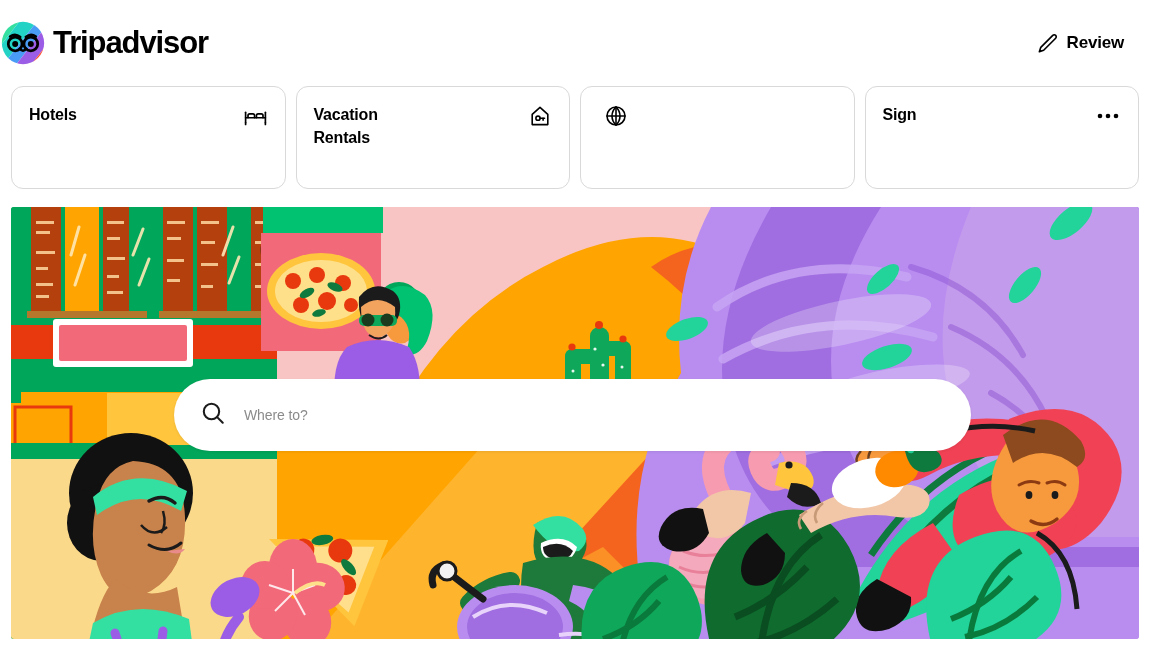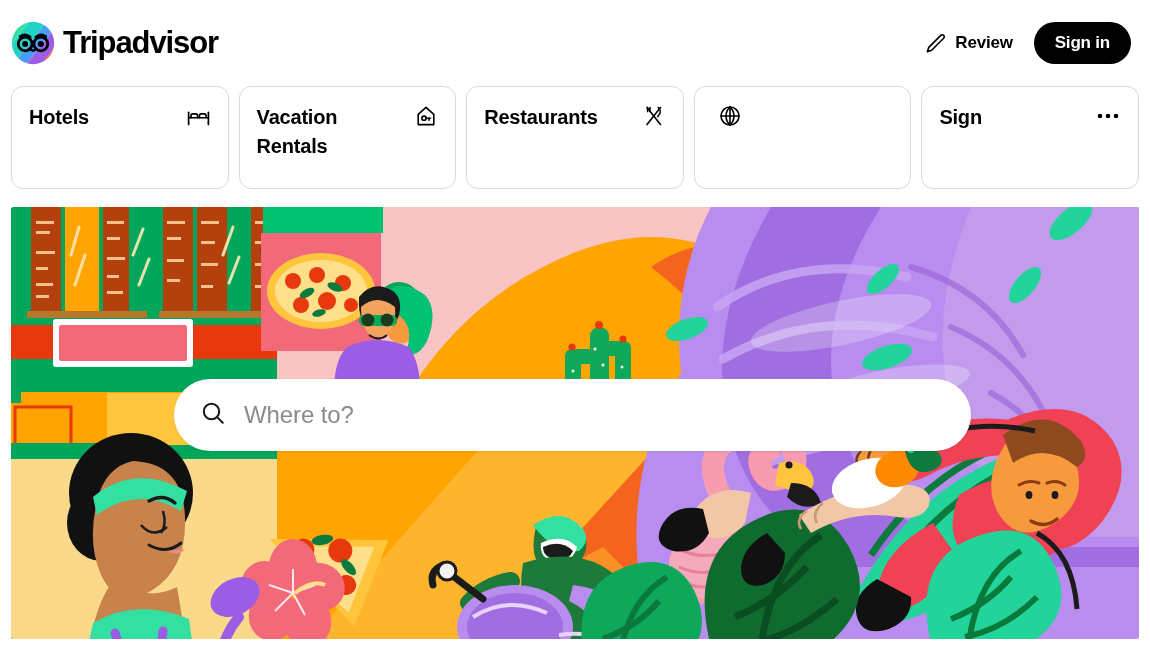--- a/index.html
+++ b/index.html
@@ -8,21 +8,21 @@
     background: #ffffff;
     font-family: "Liberation Sans", sans-serif;
     overflow: hidden;
   }
 
   
   .header {
     height: 86px;
     display: flex;
     align-items: center;
-    padding: 0 12px 0 10px;
+    padding: 0 12px 0 0;
     position: relative;
   }
   .logo-wrap { display: flex; align-items: center; gap: 7px; }
   .logo-mark { width: 46px; height: 46px; position: relative; }
   .logo-text {
     font-size: 31px;
     font-weight: bold;
     letter-spacing: -1.1px;
     color: #000000;
     font-family: "Liberation Sans", sans-serif;
@@ -73,21 +73,21 @@
     border-radius: 12px;
     background: #ffffff;
     padding: 16px 17px 0 17px;
     display: flex;
     align-items: flex-start;
     justify-content: space-between;
     cursor: pointer;
     position: relative;
   }
   .cat-label {
-    font-size: 20px;
+    font-size: 16px;
     font-weight: bold;
     color: #000000;
     line-height: 1.45;
     letter-spacing: -0.2px;
     max-width: 110px;
   }
   .cat-icon {
     flex: 0 0 auto;
     margin-top: 1px;
     margin-left: 6px;
@@ -113,21 +113,21 @@
     background: #ffffff;
     border-radius: 36px;
     display: flex;
     align-items: center;
     padding-left: 26px;
     gap: 18px;
     box-shadow: 0 1px 3px rgba(0,0,0,0.08);
     cursor: text;
   }
   .search-placeholder {
-    font-size: 24px;
+    font-size: 14px;
     color: #8b8b8b;
     letter-spacing: -0.1px;
   }
 </style>
 </head>
 <body>
 
 <div class="header">
 
   <div class="logo-wrap">
@@ -170,23 +170,20 @@
       <span class="nav-icon">
         <svg width="23" height="23" viewBox="0 0 24 24" fill="none" stroke="#000" stroke-width="1.7" stroke-linecap="round" stroke-linejoin="round">
           <path d="M17.5 3.5a2.1 2.1 0 0 1 3 3L8 19l-4.5 1.5L5 16z"></path>
         </svg>
       </span>
       <span class="nav-label">Review</span>
     </div>
 
 
 
-    <div class="nav-item signin-btn">
-      <span class="nav-label">Sign in</span>
-    </div>
 
 
   </div>
 </div>
 
 <div class="cards-row">
 
   <div class="cat-card">
     <span class="cat-label">Hotels</span>
     <span class="cat-icon">
@@ -208,31 +205,20 @@
     <span class="cat-icon">
       <svg width="24" height="24" viewBox="0 0 24 24" fill="none" stroke="#000" stroke-width="1.6" stroke-linecap="round" stroke-linejoin="round">
         <path d="M4.2 10.4 12 3.4l7.8 7V20.6H4.2z"></path>
         <circle cx="10" cy="14.2" r="2.1"></circle>
         <path d="M12.1 14.2h4.4"></path>
         <path d="M15.1 14.2v2"></path>
       </svg>
     </span>
   </div>
 
-  <div class="cat-card">
-    <span class="cat-label">Restaurants</span>
-    <span class="cat-icon">
-      <svg width="24" height="24" viewBox="0 0 24 24" fill="none" stroke="#000" stroke-width="1.6" stroke-linecap="round" stroke-linejoin="round">
-        <path d="M5 3.5 18.5 20.5"></path>
-        <path d="M18.5 3.5 5 20.5"></path>
-        <path d="M16.2 3.6c1.9 1.4 2.6 4.1 1.5 6l-1.9 3"></path>
-        <path d="M8 3.5v4.1M5.6 3.5v4.1"></path>
-      </svg>
-    </span>
-  </div>
 
   <div class="cat-card">
     <span class="cat-icon">
       <svg width="24" height="24" viewBox="0 0 24 24" fill="none" stroke="#000" stroke-width="1.6" stroke-linecap="round" stroke-linejoin="round">
         <circle cx="12" cy="12" r="9"></circle>
         <path d="M3 12h18"></path>
         <path d="M12 3v18"></path>
         <path d="M12 3c2.6 2.5 4 5.6 4 9s-1.4 6.5-4 9c-2.6-2.5-4-5.6-4-9s1.4-6.5 4-9z"></path>
       </svg>
     </span>

